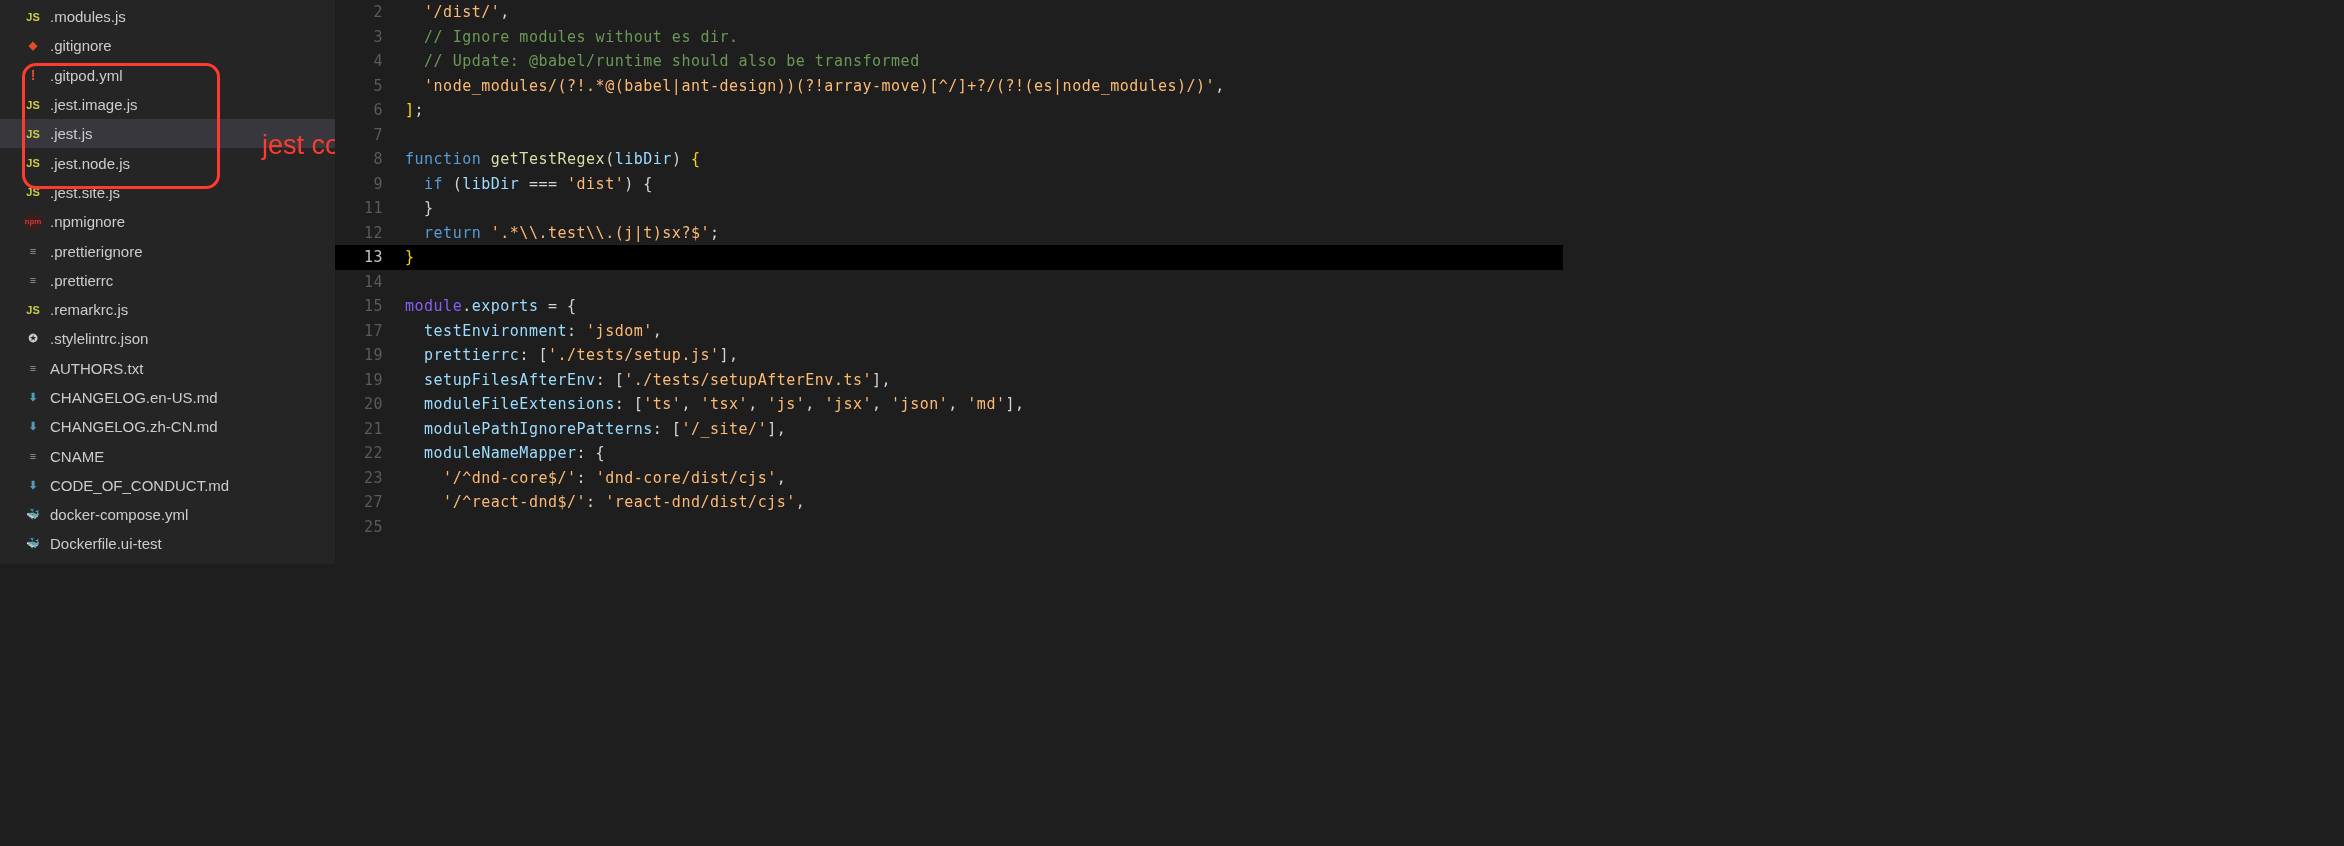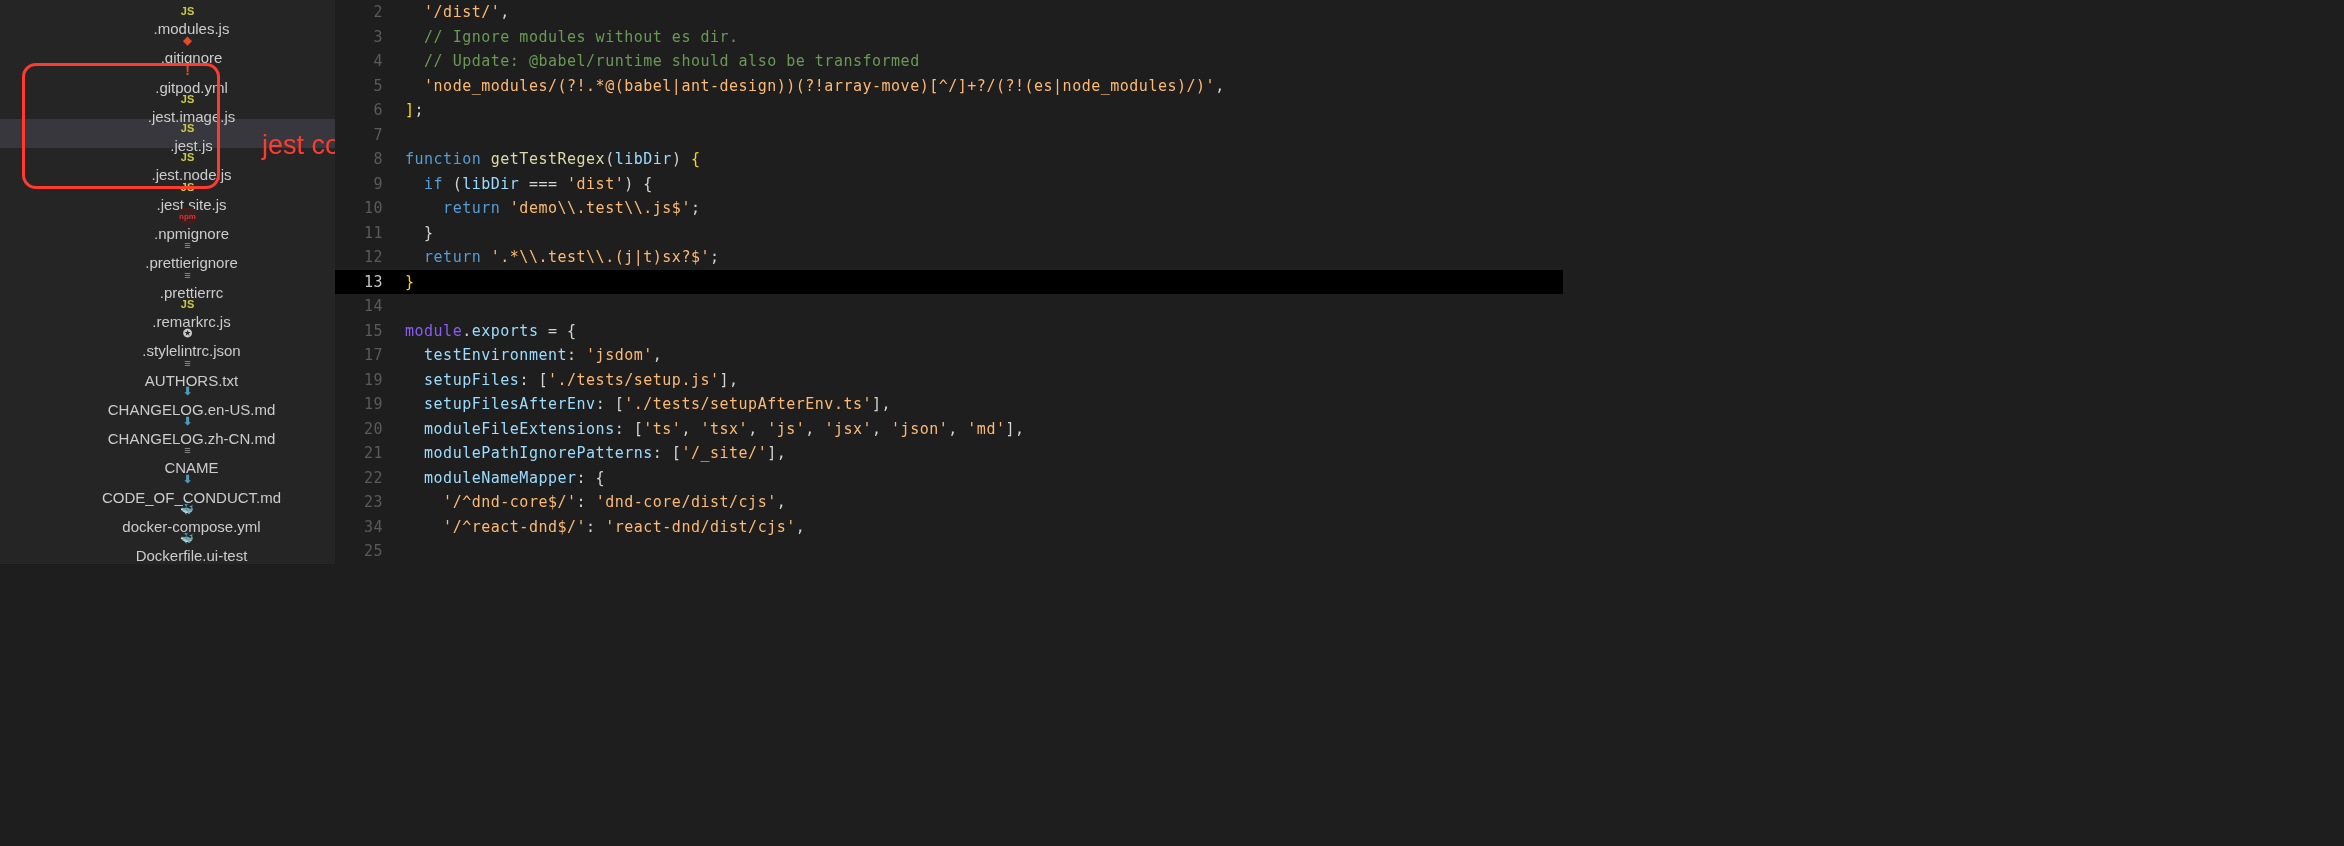--- a/index.html
+++ b/index.html
@@ -18,26 +18,25 @@
     background: #252526;
     overflow-y: auto;
     flex-shrink: 0;
     position: relative;
     padding-top: 2px;
   }
   .file-row {
     display: flex;
     align-items: center;
     height: 29.3px;
-    padding-left: 48px;
+    padding-left: 24px;
     cursor: pointer;
     color: #cccccc;
     font-size: 15px;
     white-space: nowrap;
-    flex-direction: column;
   }
   .file-row.selected { background: #37373d; }
   .file-row .icon {
     width: 18px;
     height: 18px;
     margin-right: 8px;
     display: flex;
     align-items: center;
     justify-content: center;
     font-size: 11px;
@@ -200,29 +199,28 @@
 <div class="editor">
   <div id="code-body">
       <div class="code-line"><span class="gutter">2</span><span class="code-content"><span class="tok-string">  '/dist/'</span><span class="tok-punc">,</span></span></div>
       <div class="code-line"><span class="gutter">3</span><span class="code-content"><span class="tok-comment">  // Ignore modules without es dir.</span></span></div>
       <div class="code-line"><span class="gutter">4</span><span class="code-content"><span class="tok-comment">  // Update: @babel/runtime should also be transformed</span></span></div>
       <div class="code-line"><span class="gutter">5</span><span class="code-content"><span class="tok-string">  'node_modules/(?!.*@(babel|ant-design))(?!array-move)[^/]+?/(?!(es|node_modules)/)'</span><span class="tok-punc">,</span></span></div>
       <div class="code-line"><span class="gutter">6</span><span class="code-content"><span class="tok-bracket">]</span><span class="tok-punc">;</span></span></div>
       <div class="code-line"><span class="gutter">7</span><span class="code-content"><span class="tok-punc"></span></span></div>
       <div class="code-line"><span class="gutter">8</span><span class="code-content"><span class="tok-keyword">function </span><span class="tok-func">getTestRegex</span><span class="tok-punc">(</span><span class="tok-param">libDir</span><span class="tok-punc">) </span><span class="tok-bracket">{</span></span></div>
       <div class="code-line"><span class="gutter">9</span><span class="code-content"><span class="tok-keyword">  if </span><span class="tok-punc">(</span><span class="tok-param">libDir</span><span class="tok-punc"> === </span><span class="tok-string">'dist'</span><span class="tok-punc">) {</span></span></div>
-      <div class="code-line"><span class="gutter">10</span><span class="code-content"><span class="tok-keyword">    return </span><span class="tok-string">'demo\\.test\\.js$'</span><span class="tok-punc">;</span></span></div>
       <div class="code-line"><span class="gutter">11</span><span class="code-content"><span class="tok-punc">  }</span></span></div>
       <div class="code-line"><span class="gutter">12</span><span class="code-content"><span class="tok-keyword">  return </span><span class="tok-string">'.*\\.test\\.(j|t)sx?$'</span><span class="tok-punc">;</span></span></div>
       <div class="code-line current"><span class="gutter">13</span><span class="code-content"><span class="tok-bracket">}</span></span></div>
       <div class="code-line"><span class="gutter">14</span><span class="code-content"><span class="tok-punc"></span></span></div>
       <div class="code-line"><span class="gutter">15</span><span class="code-content"><span class="tok-ident">module</span><span class="tok-punc">.</span><span class="tok-prop">exports</span><span class="tok-punc"> = {</span></span></div>
       <div class="code-line"><span class="gutter">17</span><span class="code-content"><span class="tok-prop">  testEnvironment</span><span class="tok-punc">: </span><span class="tok-string">'jsdom'</span><span class="tok-punc">,</span></span></div>
-      <div class="code-line"><span class="gutter">19</span><span class="code-content"><span class="tok-prop">  setupFiles</span><span class="tok-punc">: [</span><span class="tok-string">'./tests/setup.js'</span><span class="tok-punc">],</span></span></div>
+      <div class="code-line"><span class="gutter">19</span><span class="code-content"><span class="tok-prop">  prettierrc</span><span class="tok-punc">: [</span><span class="tok-string">'./tests/setup.js'</span><span class="tok-punc">],</span></span></div>
       <div class="code-line"><span class="gutter">19</span><span class="code-content"><span class="tok-prop">  setupFilesAfterEnv</span><span class="tok-punc">: [</span><span class="tok-string">'./tests/setupAfterEnv.ts'</span><span class="tok-punc">],</span></span></div>
       <div class="code-line"><span class="gutter">20</span><span class="code-content"><span class="tok-prop">  moduleFileExtensions</span><span class="tok-punc">: [</span><span class="tok-string">'ts'</span><span class="tok-punc">, </span><span class="tok-string">'tsx'</span><span class="tok-punc">, </span><span class="tok-string">'js'</span><span class="tok-punc">, </span><span class="tok-string">'jsx'</span><span class="tok-punc">, </span><span class="tok-string">'json'</span><span class="tok-punc">, </span><span class="tok-string">'md'</span><span class="tok-punc">],</span></span></div>
       <div class="code-line"><span class="gutter">21</span><span class="code-content"><span class="tok-prop">  modulePathIgnorePatterns</span><span class="tok-punc">: [</span><span class="tok-string">'/_site/'</span><span class="tok-punc">],</span></span></div>
       <div class="code-line"><span class="gutter">22</span><span class="code-content"><span class="tok-prop">  moduleNameMapper</span><span class="tok-punc">: {</span></span></div>
       <div class="code-line"><span class="gutter">23</span><span class="code-content"><span class="tok-string">    '/^dnd-core$/'</span><span class="tok-punc">: </span><span class="tok-string">'dnd-core/dist/cjs'</span><span class="tok-punc">,</span></span></div>
-      <div class="code-line"><span class="gutter">34</span><span class="code-content"><span class="tok-string">    '/^react-dnd$/'</span><span class="tok-punc">: </span><span class="tok-string">'react-dnd/dist/cjs'</span><span class="tok-punc">,</span></span></div>
+      <div class="code-line"><span class="gutter">27</span><span class="code-content"><span class="tok-string">    '/^react-dnd$/'</span><span class="tok-punc">: </span><span class="tok-string">'react-dnd/dist/cjs'</span><span class="tok-punc">,</span></span></div>
       <div class="code-line"><span class="gutter">25</span><span class="code-content"></span></div>
     </div>
 </div>
 
 </body></html>

